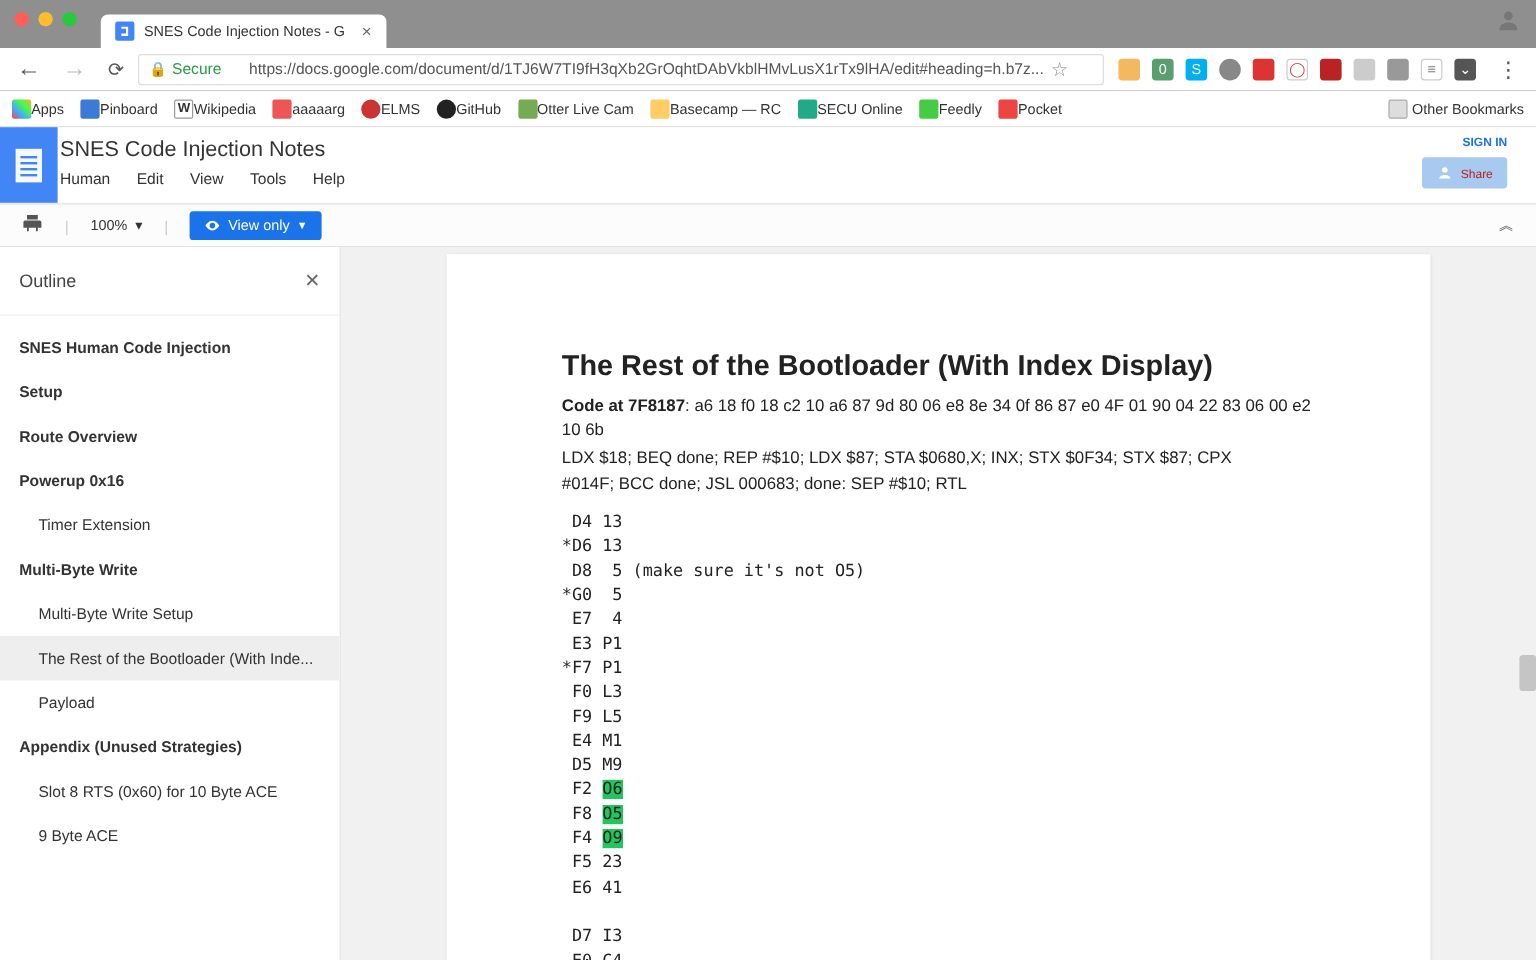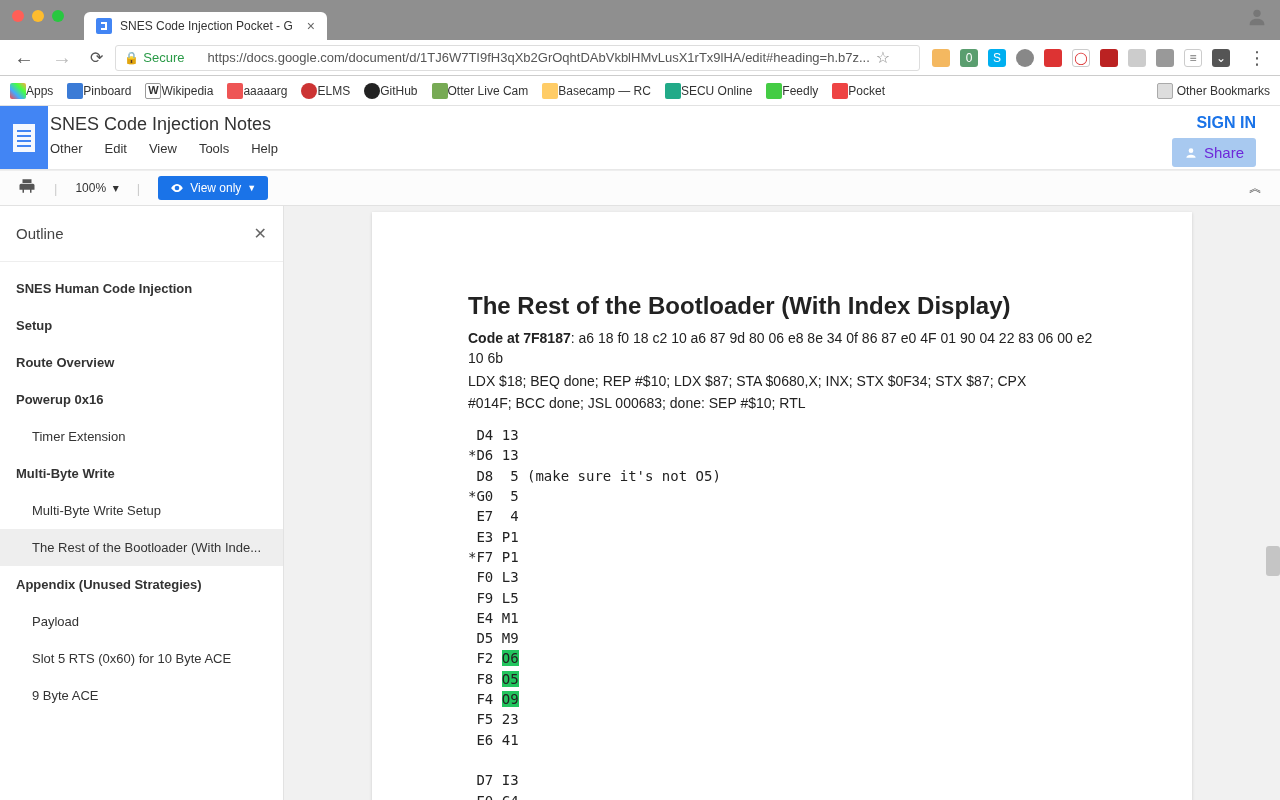--- a/index.html
+++ b/index.html
@@ -34,22 +34,22 @@
 .bm-other { margin-left: auto; display:flex; align-items:center; gap:4px;}
 
 .docs-app { display: flex; height: 64px; border-bottom: 1px solid #e8e8e8; }
 .docs-logo { width: 48px; background: #4285f4; display: flex; align-items: center; justify-content: center; }
 .docs-logo-inner { width: 22px; height: 28px; background: #fff; opacity: 0.95; position: relative; }
 .docs-logo-inner::before { content:""; position:absolute; left:4px; top:6px; width:14px; height:2px; background:#4285f4; box-shadow: 0 5px 0 #4285f4, 0 10px 0 #4285f4, 0 15px 0 #4285f4;}
 .docs-head { flex: 1; padding: 8px 14px 0 2px; display:flex; justify-content:space-between;}
 .docs-title { font-size: 18px; color: #333; margin-bottom: 4px; }
 .docs-menus { display: flex; gap: 22px; font-size: 13px; color: #333; margin-top: 6px;}
 .docs-right { display:flex; flex-direction:column; align-items:flex-end; gap:6px; padding-right:10px;}
-.sign-in { color: #1a73e8; font-size: 16px; font-weight: bold; }
-.share-btn { background: #a8c9f0; color: #6d28d9; font-size: 15px; padding: 6px 12px; border-radius: 3px; display:flex; align-items:center; gap:6px;}
+.sign-in { color: #1a73e8; font-size: 10px; font-weight: bold; }
+.share-btn { background: #a8c9f0; color: #b91c1c; font-size: 10px; padding: 6px 12px; border-radius: 3px; display:flex; align-items:flex-end; gap:6px;}
 
 .docs-toolbar { height: 36px; background: #fcfcfc; border-top: 1px solid #eee; border-bottom: 1px solid #e2e2e2; display: flex; align-items: center; padding: 0 18px; gap: 18px; font-size: 13px; }
 .print-ico { font-size: 16px; color: #555; }
 .zoom-sel { color: #333; font-size: 12px;}
 .view-only { background: #1a73e8; color: #fff; padding: 5px 12px; border-radius: 3px; display:flex; align-items:center; gap:6px; font-size:12px;}
 .toolbar-collapse { margin-left:auto; color:#666; font-size:13px;}
 
 .main-area { display: flex; height: calc(800px - 40px - 36px - 30px - 64px - 36px); }
 .outline-panel { width: 284px; border-right: 1px solid #e2e2e2; background: #fff; overflow-y: auto; }
 .outline-header { display:flex; justify-content:space-between; align-items:center; padding: 18px 16px 18px 16px; border-bottom: 1px solid #eee; font-size: 15px; color: #444;}
@@ -74,21 +74,21 @@
 
 <div class="titlebar">
   <div class="traffic-lights">
     <div class="traffic-dot red"></div>
     <div class="traffic-dot yellow"></div>
     <div class="traffic-dot green"></div>
   </div>
   <div class="tab-strip">
     <div class="tab">
       <div class="tab-favicon"></div>
-      <span>SNES Code Injection Pocket - G</span>
+      <span>SNES Code Injection Notes - G</span>
       <span class="tab-close">×</span>
     </div>
   </div>
   <div class="account-icon">
     <svg width="22" height="22" viewBox="0 0 24 24" fill="#777">
         <circle cx="12" cy="8" r="4"></circle>
         <path d="M4 20c0-4 4-6 8-6s8 2 8 6v1H4z"></path>
       </svg>
   </div>
 </div>
@@ -173,21 +173,21 @@
 </div>
 
 <div class="docs-app">
   <div class="docs-logo">
       <div class="docs-logo-inner"></div>
     </div>
   <div class="docs-head">
     <div>
       <div class="docs-title">SNES Code Injection Notes</div>
       <div class="docs-menus">
-        <span>Other</span>
+        <span>Human</span>
         <span>Edit</span>
         <span>View</span>
         <span>Tools</span>
         <span>Help</span>
       </div>
     </div>
     <div class="docs-right">
       <span class="sign-in">SIGN IN</span>
       <div class="share-btn">
         <svg width="14" height="14" viewBox="0 0 24 24" fill="#fff">
@@ -227,23 +227,23 @@
     </div>
     <div class="outline-list" id="outline-list">
         <div class="outline-item bold">SNES Human Code Injection</div>
         <div class="outline-item bold">Setup</div>
         <div class="outline-item bold">Route Overview</div>
         <div class="outline-item bold">Powerup 0x16</div>
         <div class="outline-item indent">Timer Extension</div>
         <div class="outline-item bold">Multi-Byte Write</div>
         <div class="outline-item indent">Multi-Byte Write Setup</div>
         <div class="outline-item indent active">The Rest of the Bootloader (With Inde...</div>
+        <div class="outline-item indent">Payload</div>
         <div class="outline-item bold">Appendix (Unused Strategies)</div>
-        <div class="outline-item indent">Payload</div>
-        <div class="outline-item indent">Slot 5 RTS (0x60) for 10 Byte ACE</div>
+        <div class="outline-item indent">Slot 8 RTS (0x60) for 10 Byte ACE</div>
         <div class="outline-item indent">9 Byte ACE</div>
       </div>
   </div>
 
   <div class="doc-canvas">
     <div class="page">
       <h2>The Rest of the Bootloader (With Index Display)</h2>
       <div class="para"><span class="bold">Code at 7F8187</span><span>: a6 18 f0 18 c2 10 a6 87 9d 80 06 e8 8e 34 0f 86 87 e0 4F 01 90 04 22 83 06 00 e2 10 6b</span></div>
       <div class="para">LDX $18; BEQ done; REP #$10; LDX $87; STA $0680,X; INX; STX $0F34; STX $87; CPX</div>
       <div class="para">#014F; BCC done; JSL 000683; done: SEP #$10; RTL</div>

